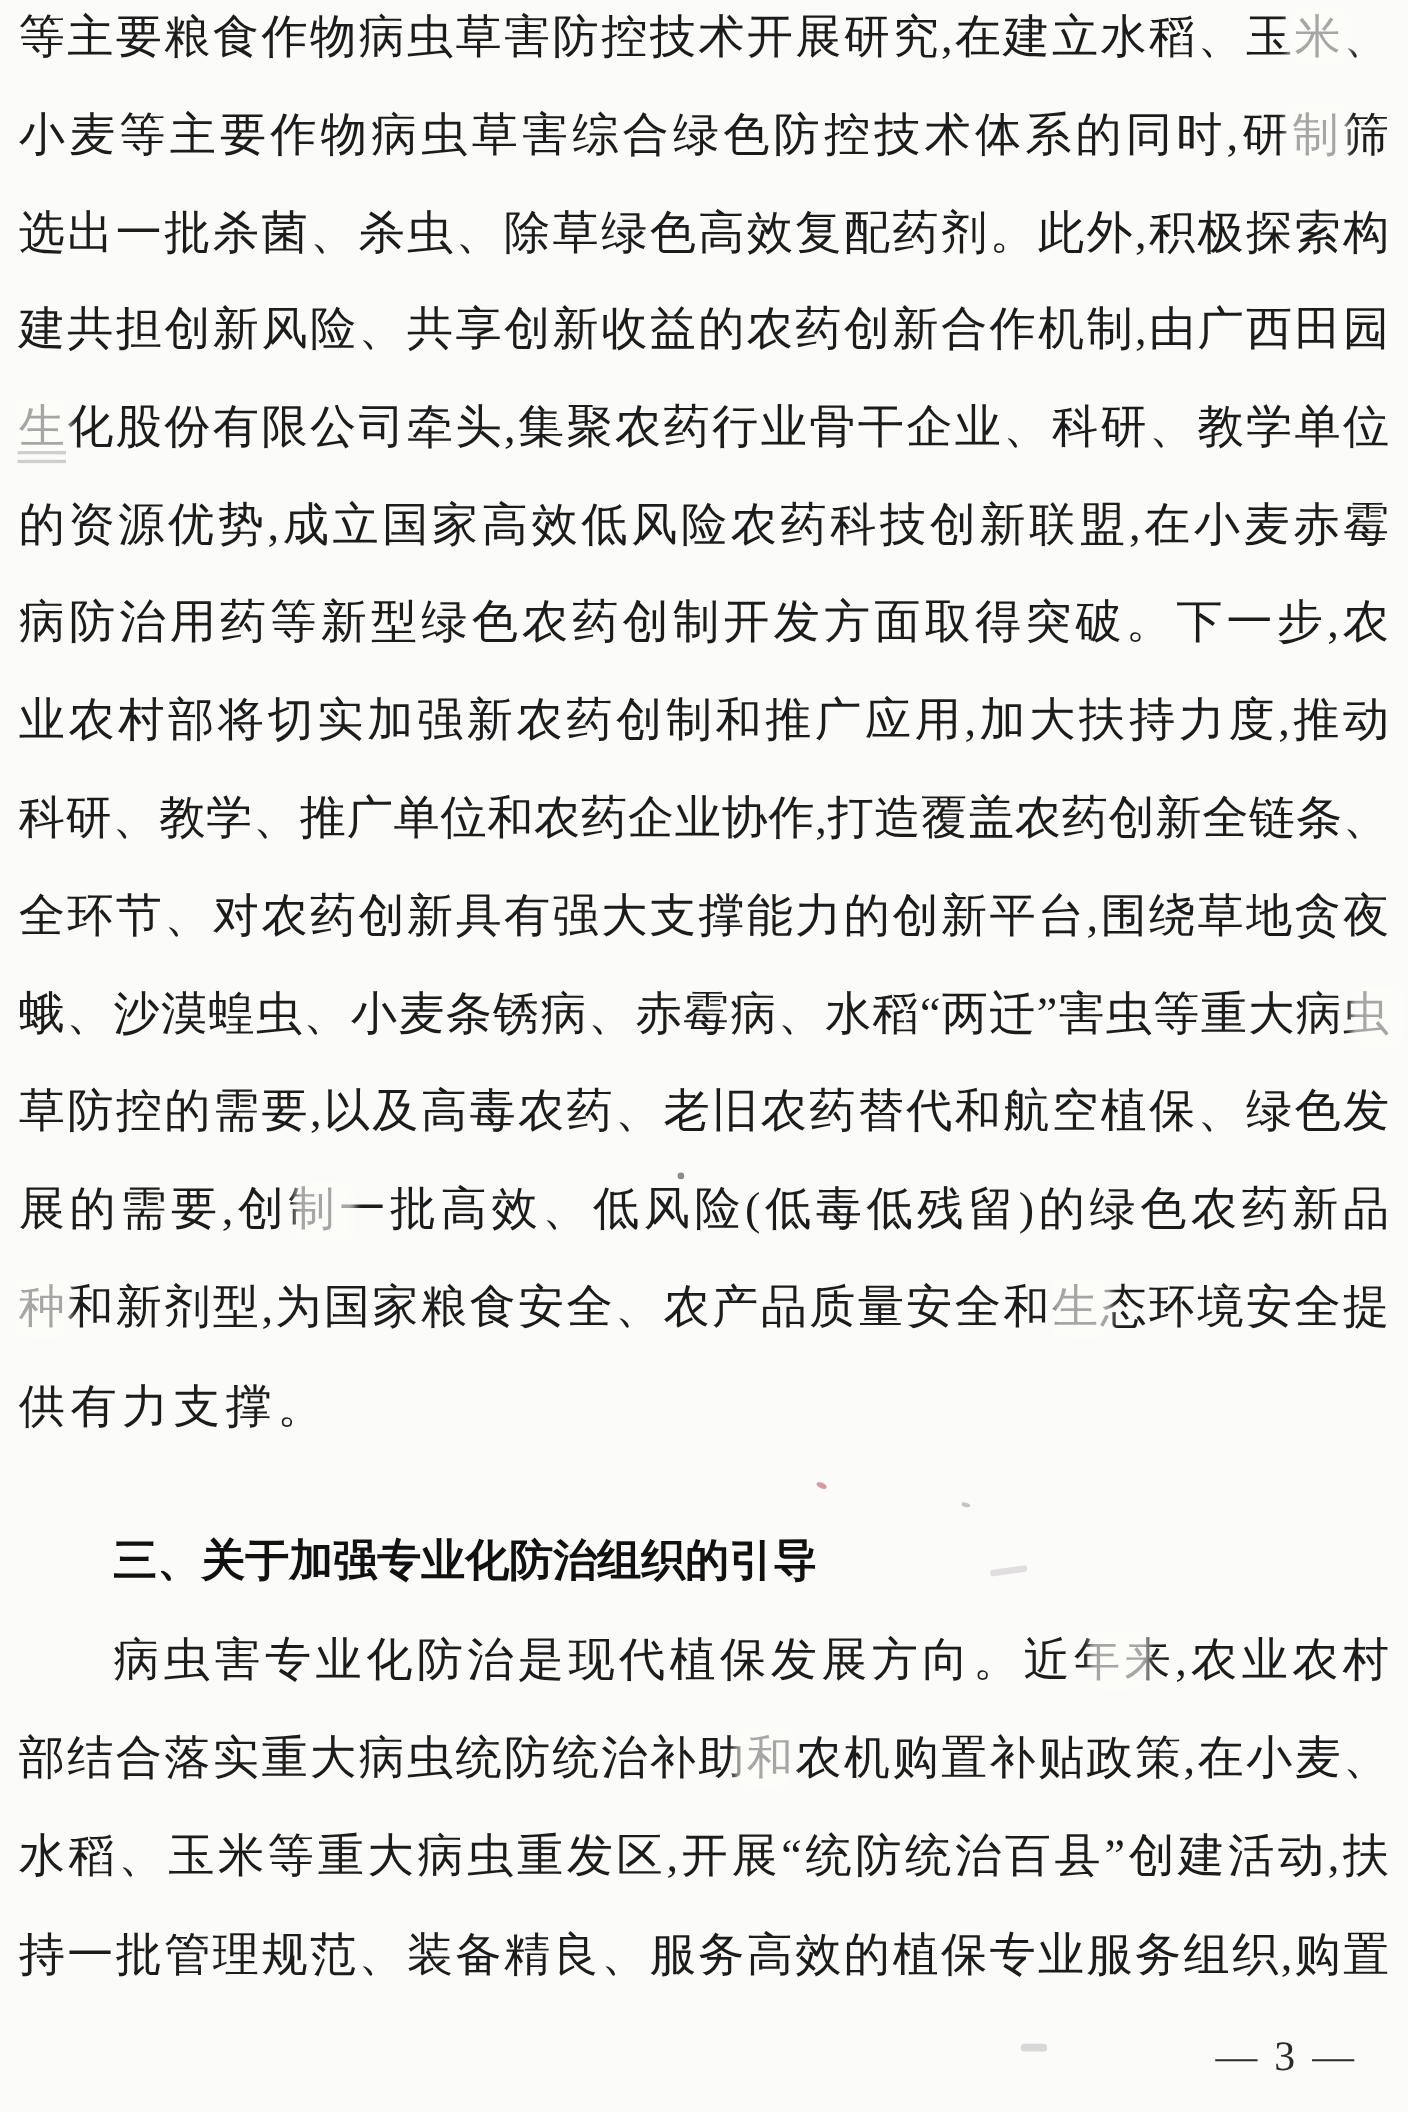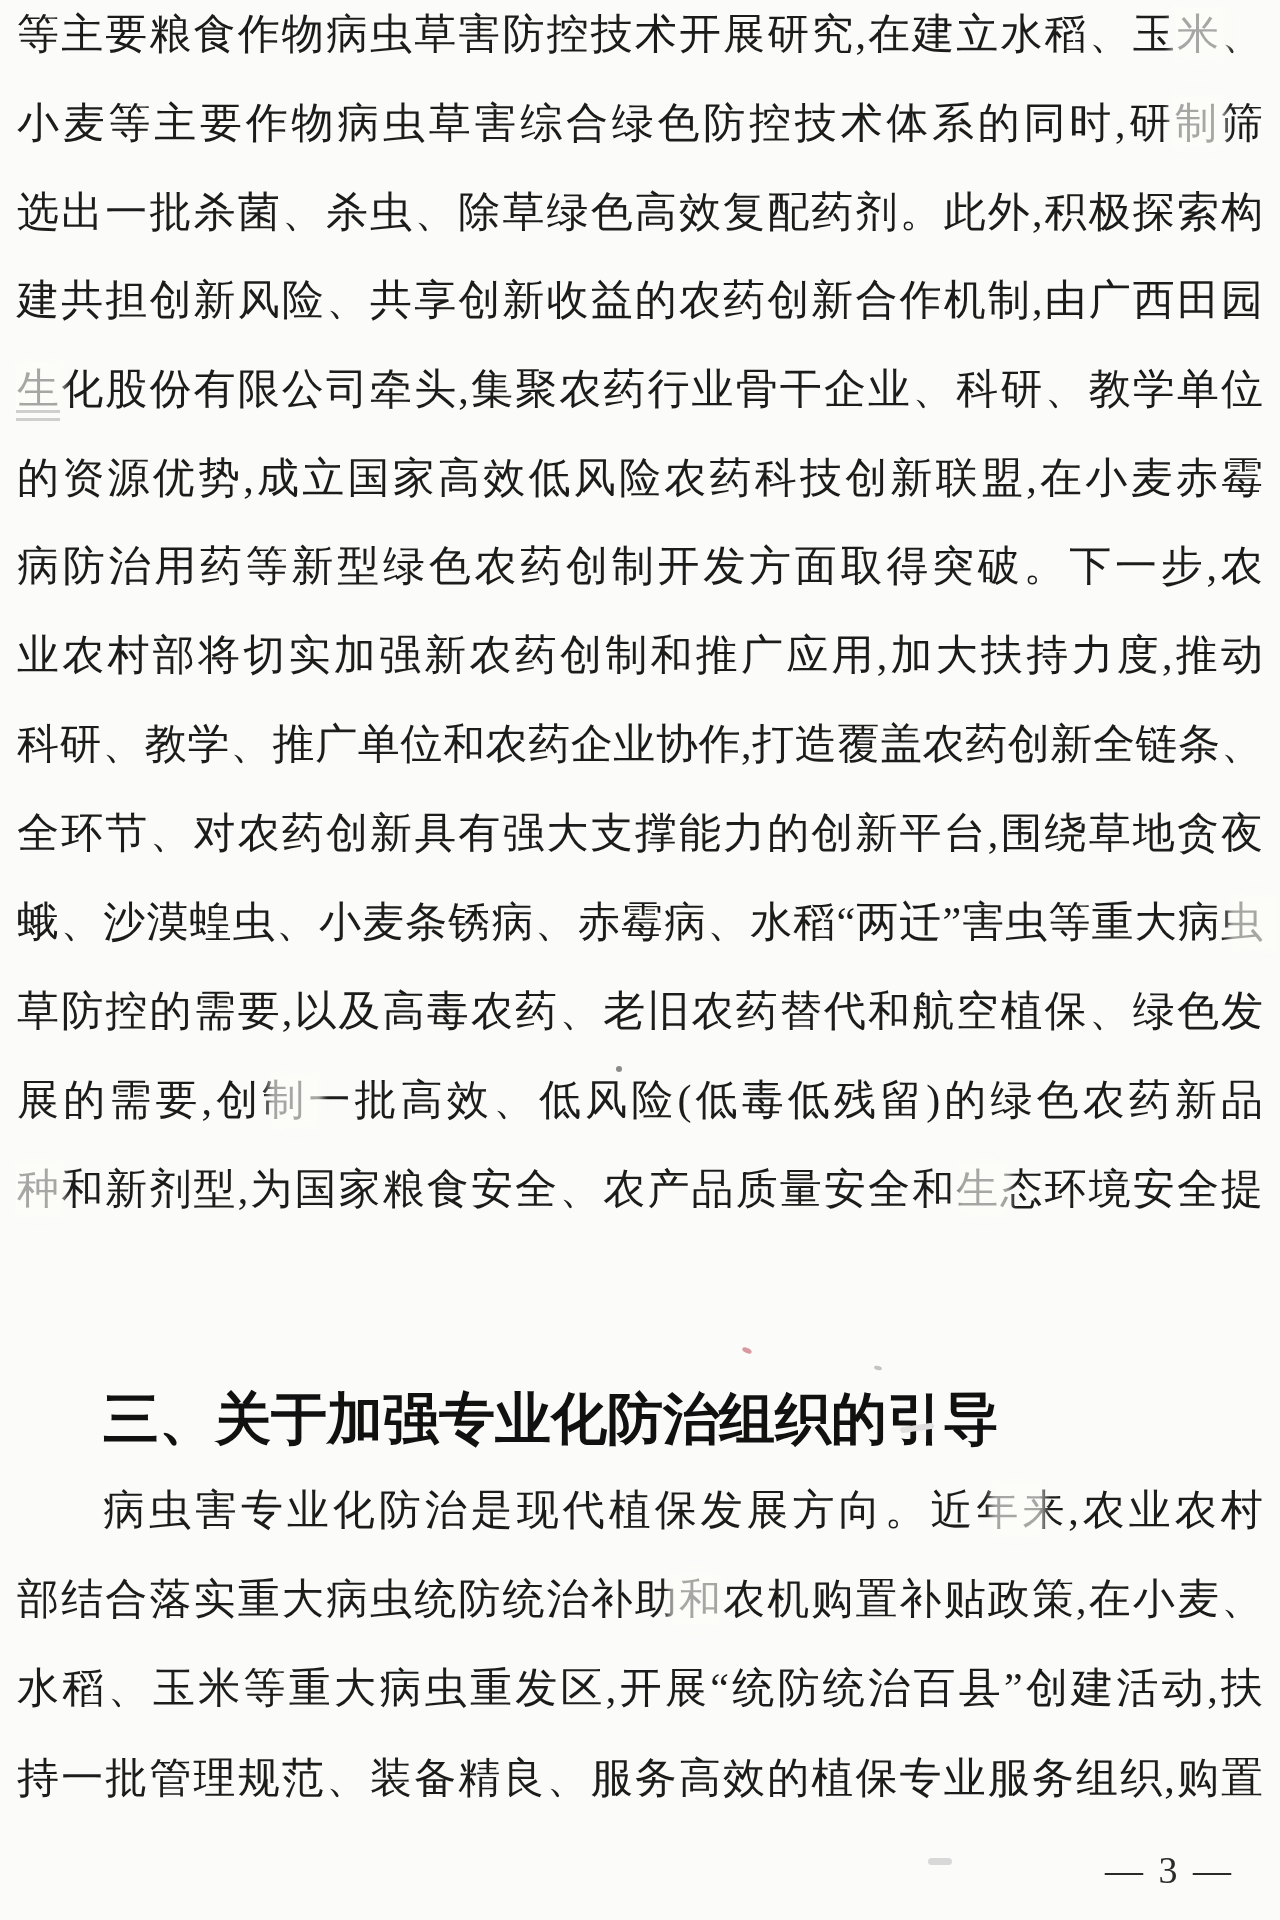--- a/index.html
+++ b/index.html
@@ -16,21 +16,21 @@
     left:17px;width:1246px;height:56px;
     font-size:42px;line-height:56px;
     white-space:nowrap;
   }
   .fill{display:flex;justify-content:space-between;}
   .indent{left:103px;width:1160px;}
   .short{letter-spacing:5px;}
   .heading{
     position:absolute;top:1390px;left:103px;margin:0;
     font-family:"DejaVu Sans","Liberation Sans",sans-serif;
-    font-weight:700;font-size:56px;line-height:58px;
+    font-weight:700;font-size:40px;line-height:58px;
     letter-spacing:0;color:#111;white-space:nowrap;
   }
   .page-number{
     position:absolute;top:1850px;right:46px;
     font-size:38px;line-height:40px;letter-spacing:3px;color:#2a2a2a;
     font-family:"Liberation Serif","DejaVu Serif",serif;
   }
   
   .smudge{
     position:absolute;
@@ -474,20 +474,21 @@
       <span>全</span>
       <span>和</span>
       <span>生</span>
       <span>态</span>
       <span>环</span>
       <span>境</span>
       <span>安</span>
       <span>全</span>
       <span>提</span>
     </div>
+  <div class="line short" style="top:1252px">供有力支撑。</div>
 
   <h2 class="heading">三、关于加强专业化防治组织的引导</h2>
 
   <div class="line fill indent" style="top:1482px">
       <span>病</span>
       <span>虫</span>
       <span>害</span>
       <span>专</span>
       <span>业</span>
       <span>化</span>

